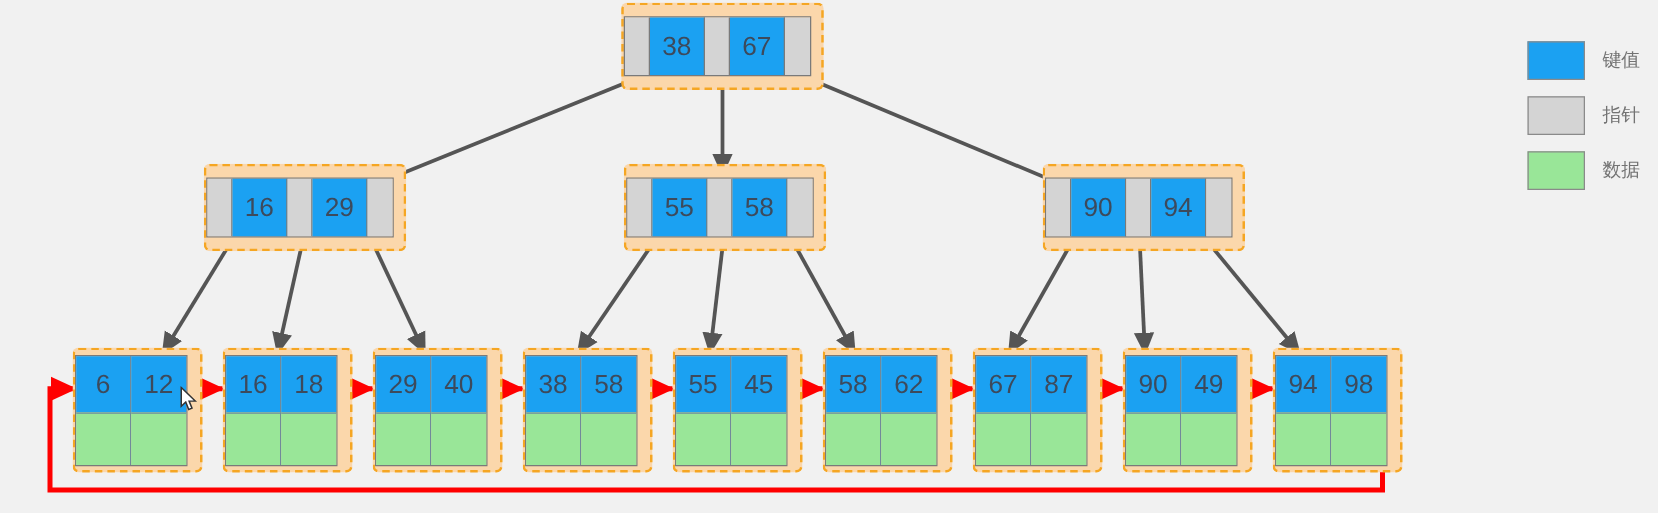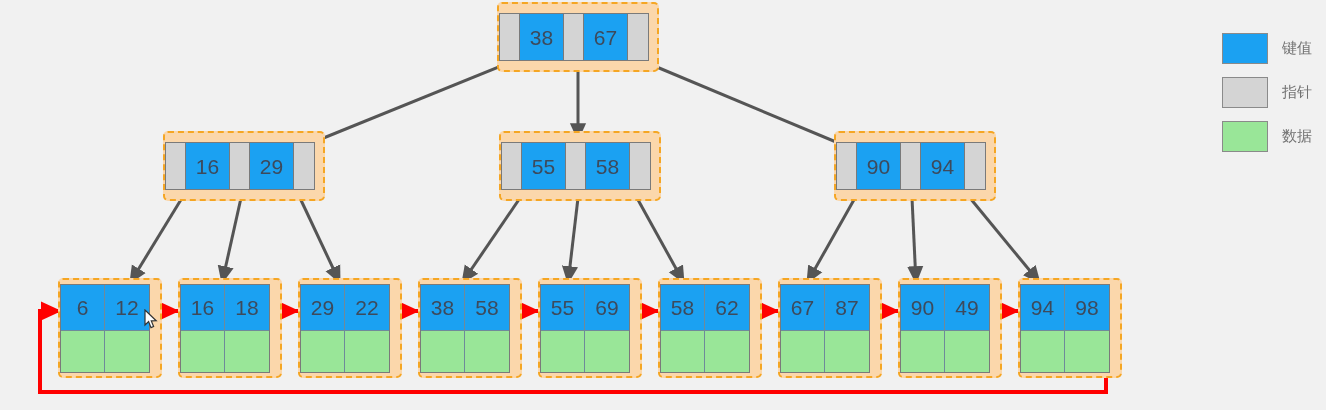--- a/index.html
+++ b/index.html
@@ -271,21 +271,21 @@
         <span class="leaf-data"></span>
         <span class="leaf-data last"></span>
       </div>
     </div>
   </div>
 
   <div class="page-block" style="left:298px; top:278px; width:104px; height:100px;">
     <div class="leaf-node">
       <div class="leaf-row">
         <span class="leaf-key">29</span>
-        <span class="leaf-key last">22</span>
+        <span class="leaf-key last">40</span>
       </div>
       <div class="leaf-row">
         <span class="leaf-data"></span>
         <span class="leaf-data last"></span>
       </div>
     </div>
   </div>
 
   <div class="page-block" style="left:418px; top:278px; width:104px; height:100px;">
     <div class="leaf-node">
@@ -297,21 +297,21 @@
         <span class="leaf-data"></span>
         <span class="leaf-data last"></span>
       </div>
     </div>
   </div>
 
   <div class="page-block" style="left:538px; top:278px; width:104px; height:100px;">
     <div class="leaf-node">
       <div class="leaf-row">
         <span class="leaf-key">55</span>
-        <span class="leaf-key last">69</span>
+        <span class="leaf-key last">45</span>
       </div>
       <div class="leaf-row">
         <span class="leaf-data"></span>
         <span class="leaf-data last"></span>
       </div>
     </div>
   </div>
 
   <div class="page-block" style="left:658px; top:278px; width:104px; height:100px;">
     <div class="leaf-node">

